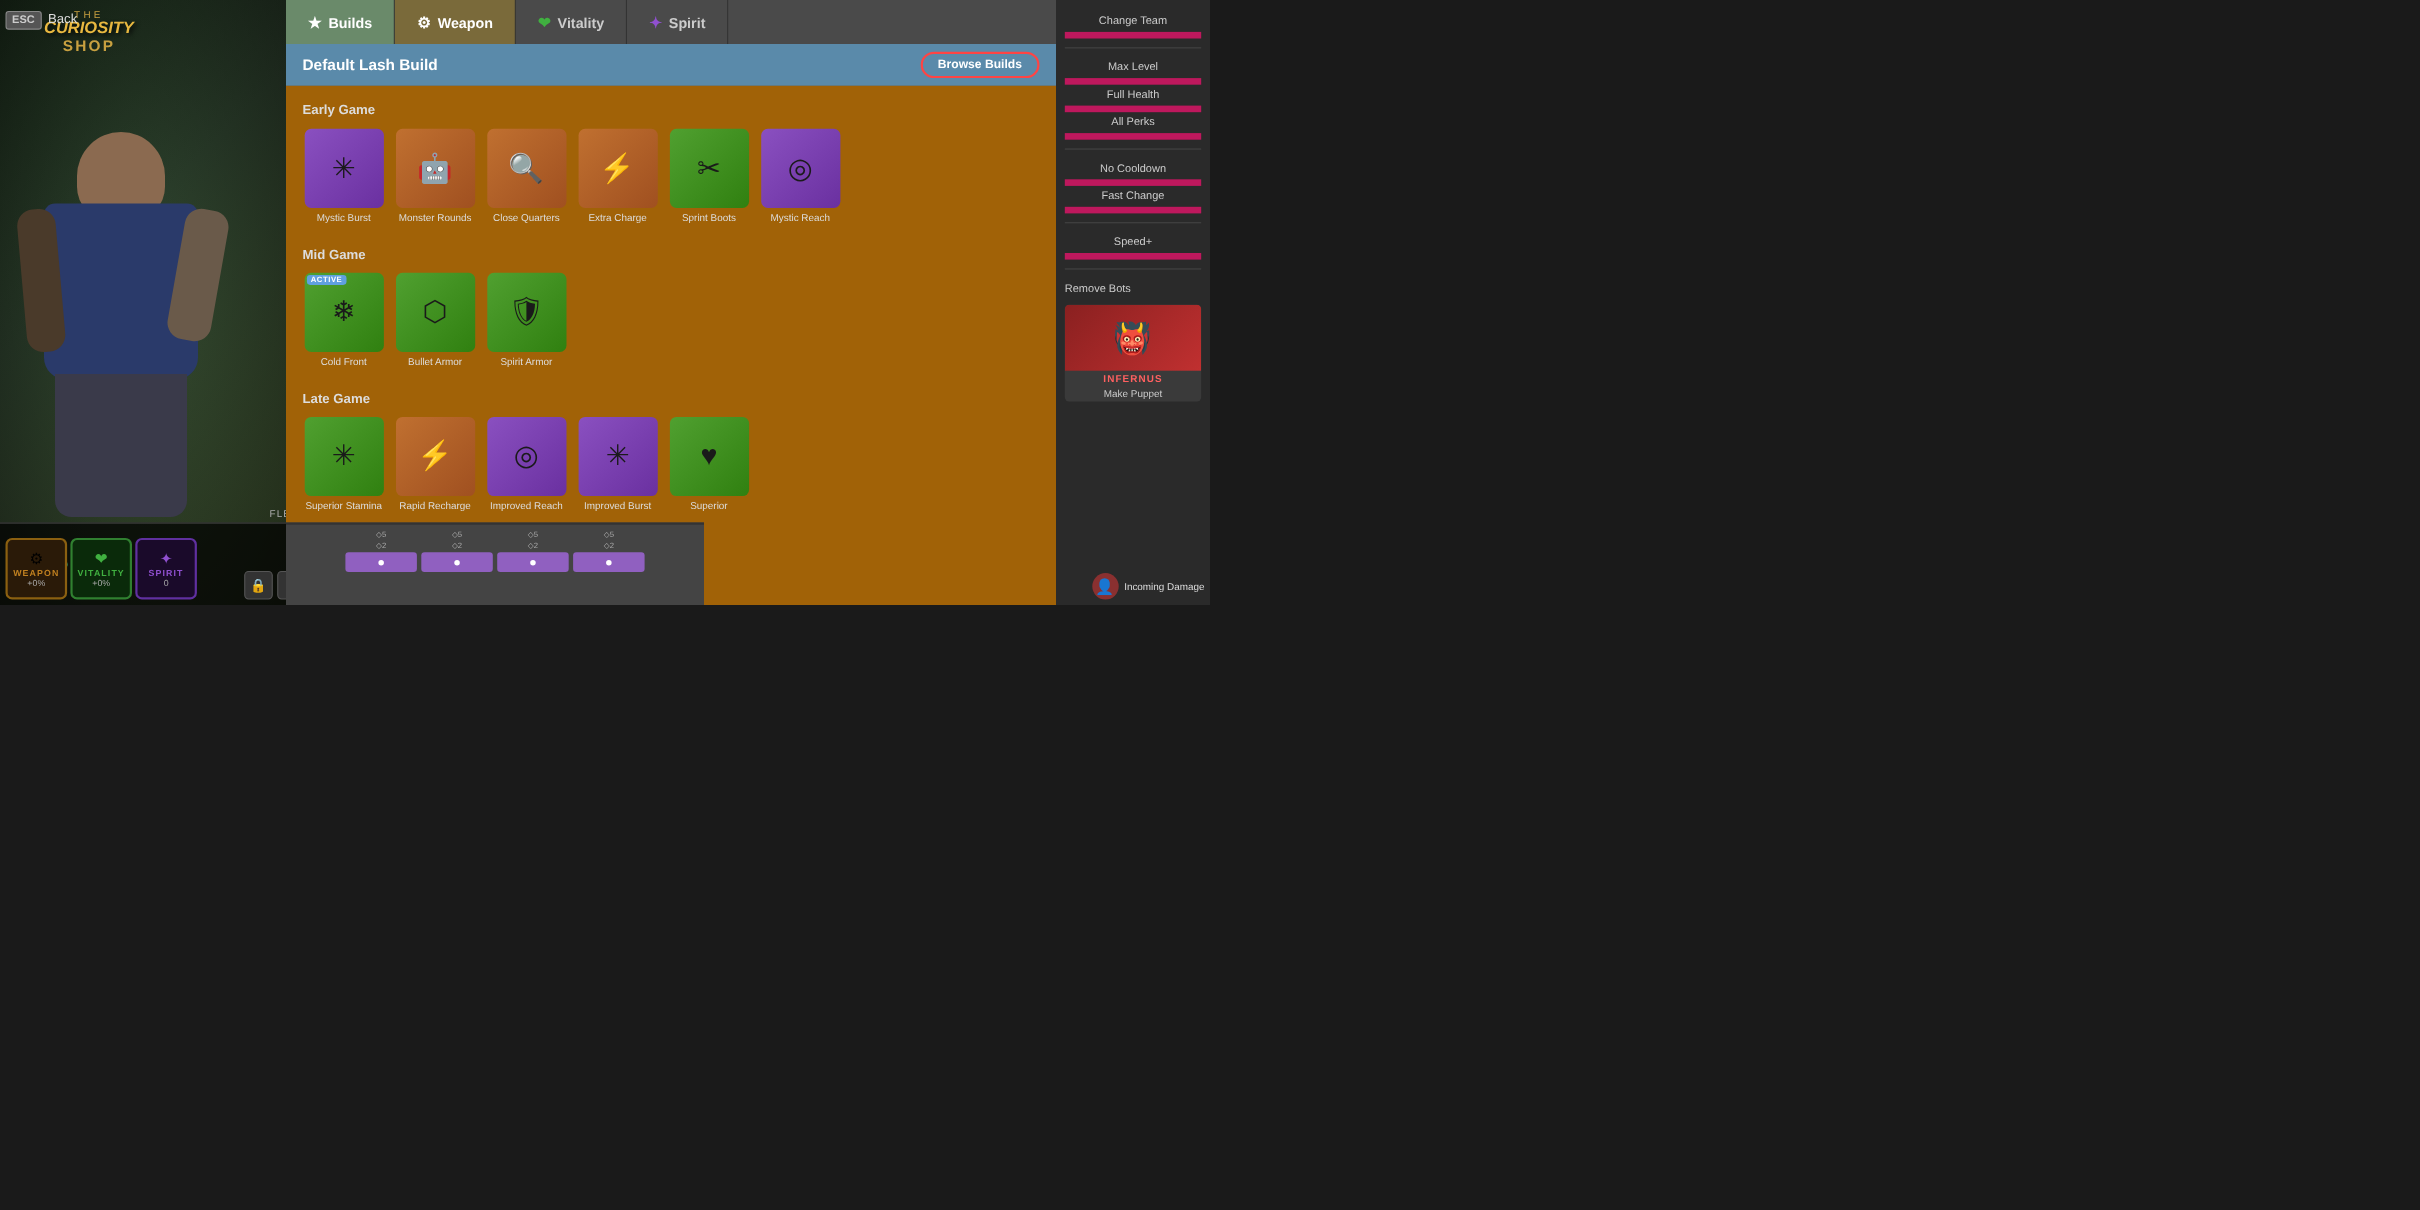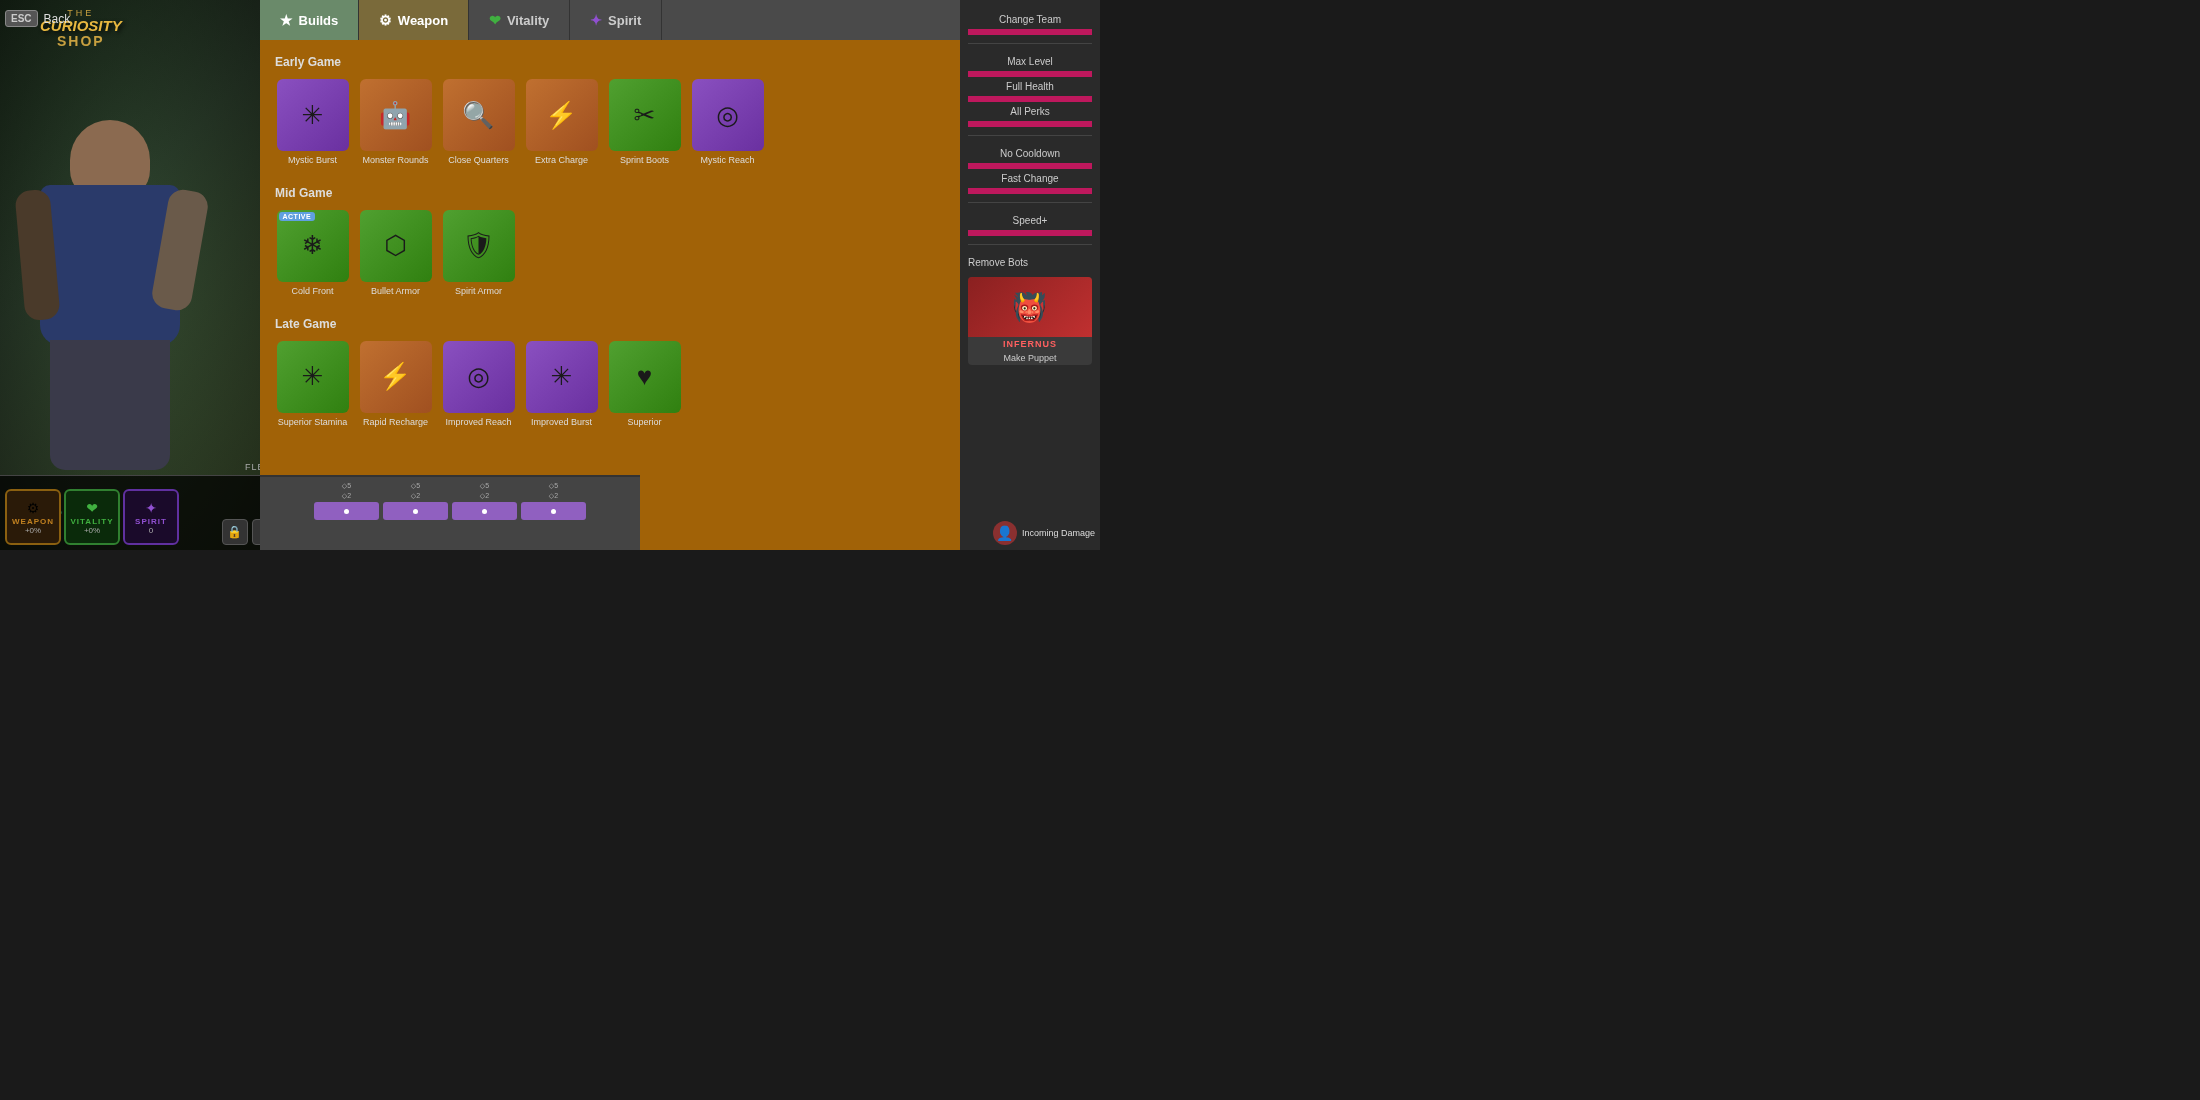--- a/index.html
+++ b/index.html
@@ -205,21 +205,20 @@
       display: flex; align-items: center; justify-content: center;
       color: #666;
       font-size: 12px;
     }
 
     
     .esc-back {
       position: absolute;
       top: 10px; left: 5px;
       display: flex;
-      align-items: center;
       gap: 6px;
       z-index: 10;
     }
     .esc-badge {
       background: #555;
       border: 1px solid #888;
       border-radius: 3px;
       padding: 2px 5px;
       color: #ccc;
       font-size: 10px;
@@ -603,20 +602,24 @@
     <div class="tab vitality-tab">
       <span class="tab-icon" style="color:#40b040;">❤</span>
       <span>Vitality</span>
     </div>
     <div class="tab spirit-tab">
       <span class="tab-icon" style="color:#9050d0;">✦</span>
       <span>Spirit</span>
     </div>
   </div>
 
+  <div class="build-header">
+    <span class="build-title">Default Lash Build</span>
+    <button class="browse-builds-btn">Browse Builds</button>
+  </div>
 
   <div class="build-content">
 
     <div class="section-label">Early Game</div>
     <div class="items-row">
 
       <div class="item-card">
         <div class="item-icon-box purple">
           <span class="item-icon">✳</span>
         </div>

